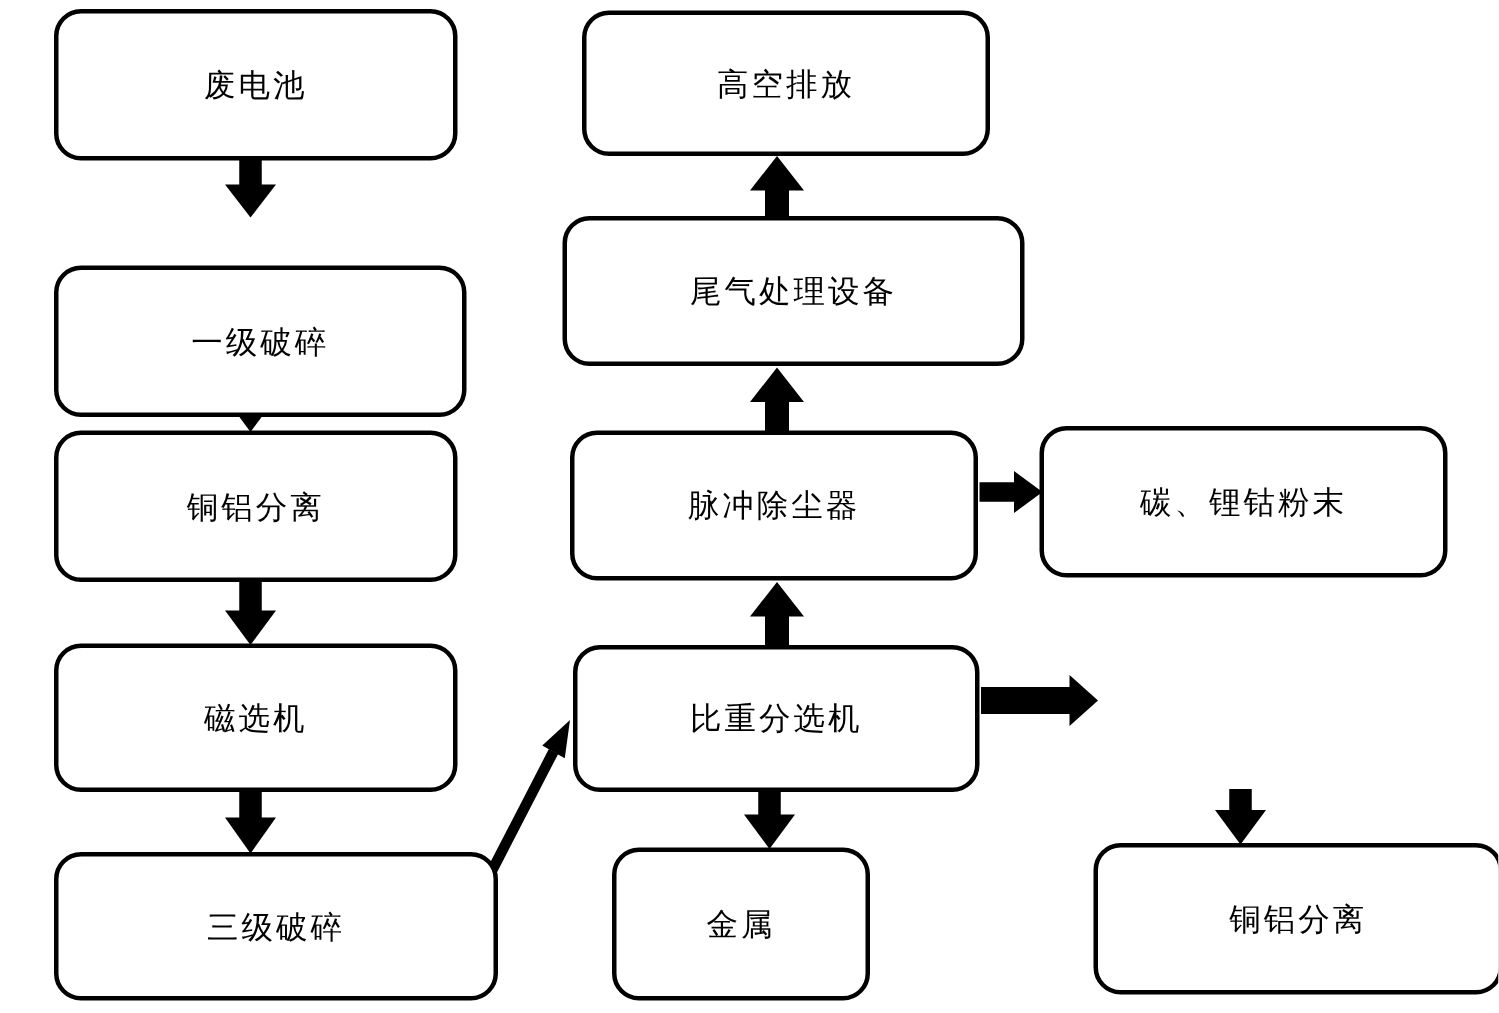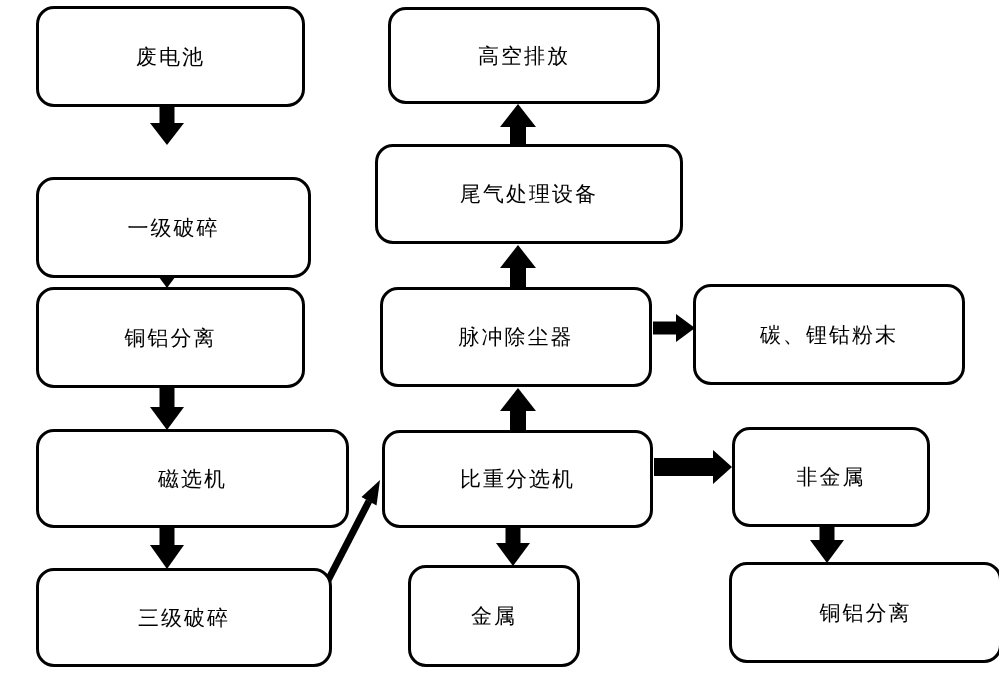--- a/index.html
+++ b/index.html
@@ -91,26 +91,25 @@
 
     <g fill="#000000">
       <rect x="819.5" y="526" width="15" height="15"></rect>
       <polygon points="810,540 844,540 827,563"></polygon>
     </g>
   </svg>
 
   <div class="node" style="left:36px; top:6px; width:269px; height:101px;">废电池</div>
   <div class="node" style="left:36px; top:144px; width:275px; height:101px;margin-top:33px;">一级破碎</div>
   <div class="node" style="left:36px; top:287px; width:269px; height:101px;">铜铝分离</div>
-  <div class="node" style="left:36px; top:429px; width:313px; height:99px;">磁选机</div>
+  <div class="node" style="left:36px; top:429px; width:269px; height:99px;">磁选机</div>
   <div class="node" style="left:36px; top:568px; width:296px; height:99px;">三级破碎</div>
 
   <div class="node" style="left:388px; top:7px; width:272px; height:97px;">高空排放</div>
   <div class="node" style="left:375px; top:144px; width:308px; height:100px;">尾气处理设备</div>
   <div class="node" style="left:380px; top:287px; width:272px; height:100px;text-align:right;">脉冲除尘器</div>
   <div class="node" style="left:382px; top:430px; width:271px; height:98px;font-family:Liberation Serif, serif;">比重分选机</div>
   <div class="node" style="left:408px; top:565px; width:172px; height:102px;">金属</div>
 
   <div class="node" style="left:693px; top:284px; width:272px; height:101px;">碳、锂钴粉末</div>
-  <div class="node" style="left:732px; top:427px; width:198px; height:100px;">非金属</div>
   <div class="node" style="left:689px; top:562px; width:273px; height:101px;margin-left:40px;">铜铝分离</div>
 
 </div>
 
 </body></html>

